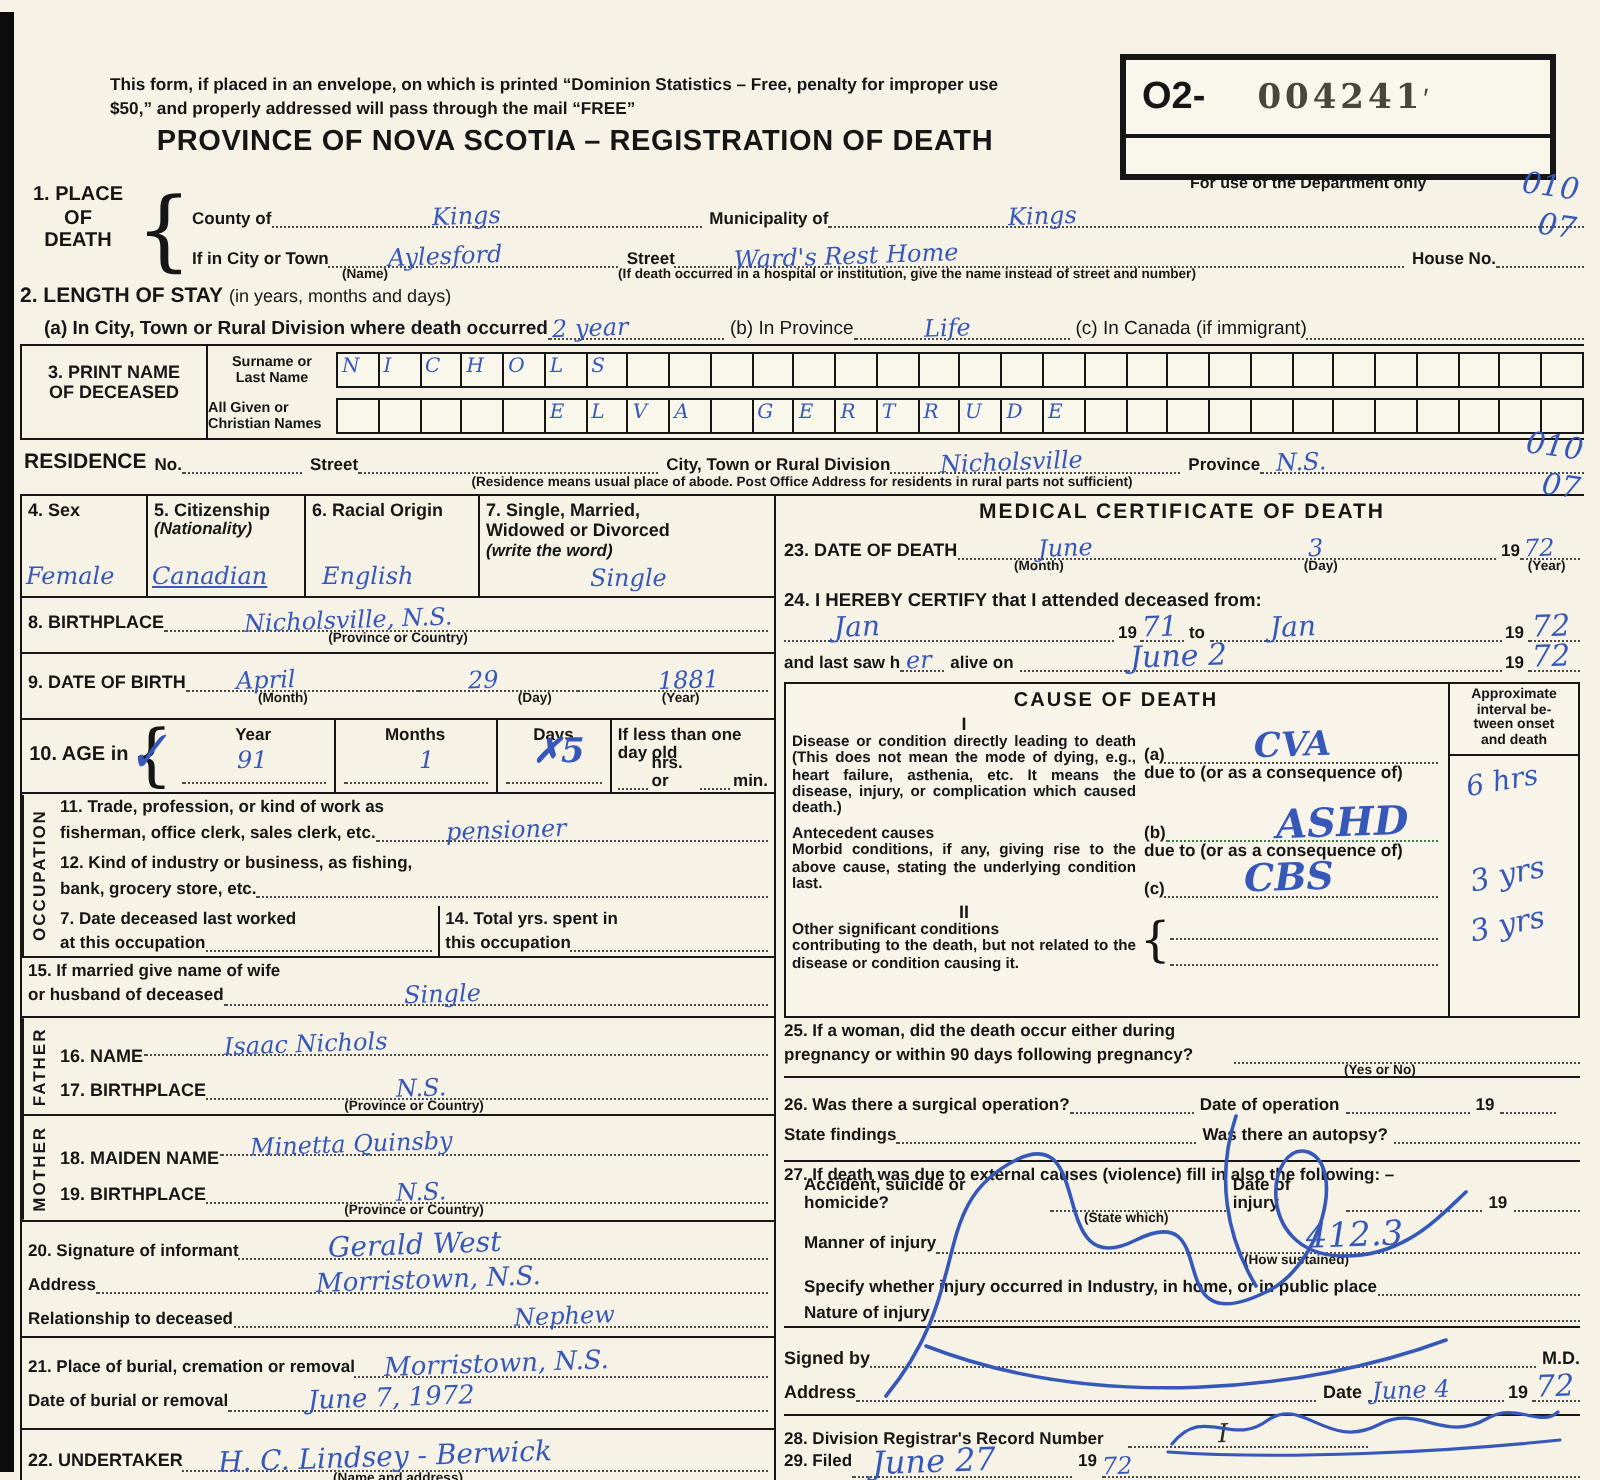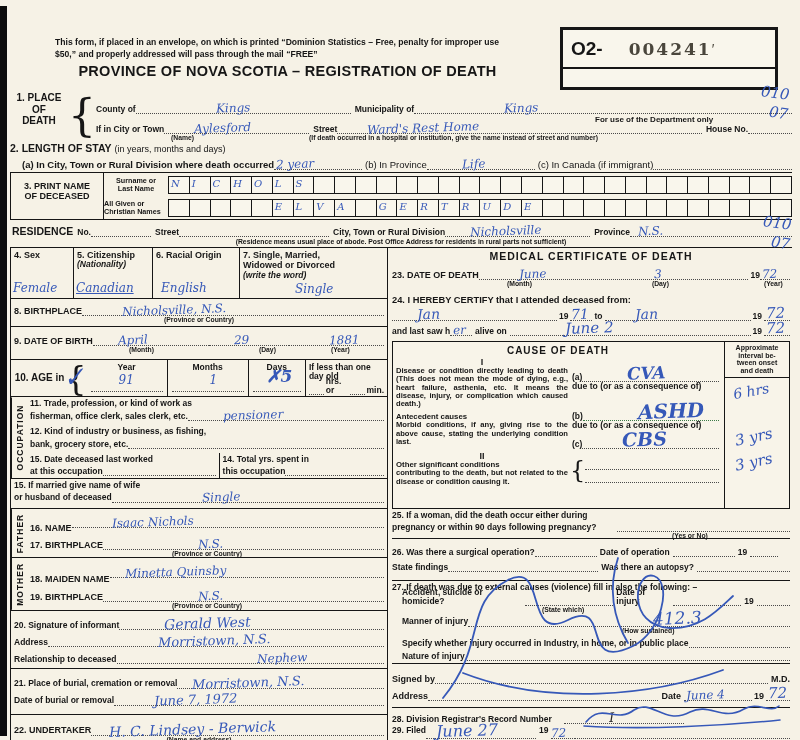--- a/index.html
+++ b/index.html
@@ -37,21 +37,21 @@
     <div style="position:relative;height:92px;">
       <div class="b" style="position:absolute;left:45px;top:37px;width:465px;font-size:8.6px;line-height:1.35;">This form, if placed in an envelope, on which is printed “Dominion Statistics – Free, penalty for improper use $50,” and properly addressed will pass through the mail “FREE”</div>
       <div class="b" style="position:absolute;left:45px;top:63px;width:465px;font-size:14.5px;text-align:center;letter-spacing:.3px;">PROVINCE OF NOVA SCOTIA – REGISTRATION OF DEATH</div>
       <div style="position:absolute;left:550px;top:27px;width:212px;height:57px;border:3px solid #161616;background:#f9f6ec;">
         <div style="display:flex;align-items:center;height:37px;border-bottom:2px solid #161616;">
           <span class="b" style="font-size:19px;margin-left:8px;">O2-</span>
           <span style="font-family:'DejaVu Serif',serif;font-weight:bold;font-size:17px;letter-spacing:2px;color:#4a463c;margin-left:26px;">004241</span>
           <span style="color:#4a463c;font-size:14px;">′</span>
         </div>
       </div>
-      <div class="b" style="position:absolute;left:585px;top:87px;font-size:8px;margin-top:28px;">For use of the Department only</div>
+      <div class="b" style="position:absolute;left:585px;top:87px;font-size:8px;">For use of the Department only</div>
       <span class="marg" style="right:2px;top:84px;">010</span>
       <span class="marg" style="right:4px;top:104px;">07</span>
     </div>
 
     <div style="position:relative;display:flex;height:50px;">
       <div style="width:58px;text-align:center;">
         <div class="lbl" style="font-size:10px;">1. PLACE</div>
         <div class="lbl" style="font-size:10px;">OF</div>
         <div class="lbl" style="font-size:10px;">DEATH</div>
       </div>
@@ -428,21 +428,21 @@
             </div>
             <div style="flex:1;padding:2px 3px;">
               <div class="lbl2">12. Kind of industry or business, as fishing,</div>
               <div class="row" style="height:13px;">
                 <span class="lbl2">bank, grocery store, etc.</span>
                 <span class="lead grow"></span>
               </div>
             </div>
             <div style="flex:1;display:flex;">
               <div style="flex:1.15;padding:2px 3px;border-right:1px solid #161616;">
-                <div class="lbl2">15. Date deceased last worked</div>
+                <div class="lbl2">7. Date deceased last worked</div>
                 <div class="row" style="height:12px;">
                   <span class="lbl2">at this occupation</span>
                   <span class="lead grow"></span>
                 </div>
               </div>
               <div style="flex:1;padding:2px 3px;">
                 <div class="lbl2">14. Total yrs. spent in</div>
                 <div class="row" style="height:12px;">
                   <span class="lbl2">this occupation</span>
                   <span class="lead grow"></span>

